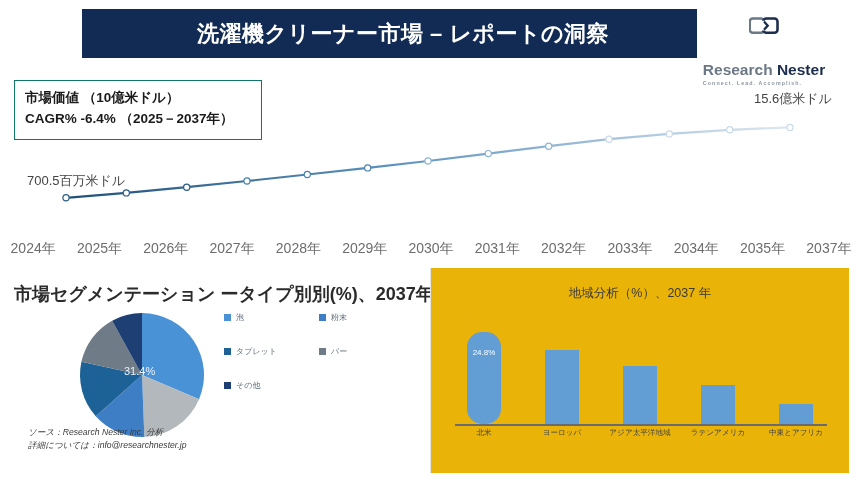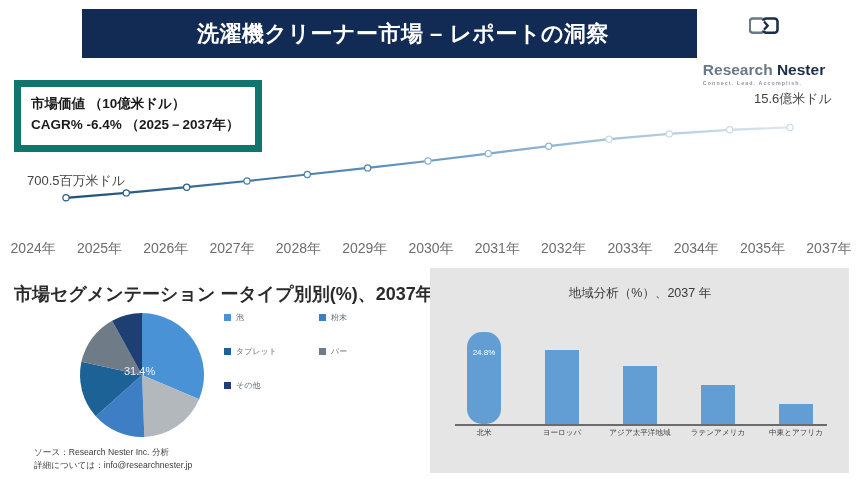--- a/index.html
+++ b/index.html
@@ -26,21 +26,21 @@
   }
   .logo-mark{width:30px;height:24px;flex:0 0 auto;}
   .logo-text{display:flex;flex-direction:column;line-height:1;}
   .logo-name{font-size:15.5px;font-weight:700;color:#6b7885;white-space:nowrap;}
   .logo-name b{color:#1b2c4d;}
   .logo-tag{font-size:5.3px;font-weight:700;color:#8c96a2;letter-spacing:1.1px;margin-top:3px;white-space:nowrap;}
 
   
   .kpi-box{
     position:absolute;left:14px;top:80px;width:248px;
-    border:7px solid #0f766e;background:#fff;
+    border:1px solid #0f766e;background:#fff;
     padding:7px 10px 9px 10px;box-sizing:border-box;
   }
   .kpi-line{font-size:13.5px;font-weight:700;color:#1a1a1a;line-height:1.55;white-space:nowrap;}
 
   
   .line-chart{position:absolute;left:0;top:60px;width:862px;height:200px;}
   .lc-label{position:absolute;font-size:13px;color:#444;white-space:nowrap;}
   .lc-start-label{left:27px;top:112px;}
   .lc-end-label{left:754px;top:30px;}
   .axis-years{
@@ -49,21 +49,21 @@
   }
   .axis-years .yr{
     flex:1 1 0;text-align:center;font-size:14px;color:#6d6d6d;white-space:nowrap;
   }
 
   
   .panel-left{
     position:absolute;left:14px;top:268px;width:406px;height:205px;background:#ffffff;
   }
   .panel-right{
-    position:absolute;left:430px;top:268px;width:418px;height:205px;background:#e5e5e5;
+    position:absolute;left:430px;top:268px;width:418px;height:205px;background:#eab308;
     border-left:1px solid #e2e4e6;
   }
   .panel-title{
     text-align:center;font-size:18px;font-weight:700;color:#2b2b2b;
     padding-top:14px;white-space:nowrap;
   }
   .panel-title.right{font-weight:400;color:#3a3a3a;font-size:12.5px;padding-top:17px;}
 
   
   .pie-wrap{position:absolute;left:48px;top:40px;width:160px;height:135px;}
@@ -93,22 +93,22 @@
     position:absolute;left:24px;top:156px;width:372px;height:2px;background:#6b6b6b;
   }
   .bar-labels{
     position:absolute;left:14px;top:160px;width:390px;
     display:flex;justify-content:space-around;
   }
   .bar-labels .bl{width:72px;text-align:center;font-size:7.6px;color:#444;white-space:nowrap;}
 
   
   .footer{
-    position:absolute;left:28px;top:446px;
-    font-size:8.6px;color:#3a3a3a;line-height:1.5;margin-left:6px;
+    position:absolute;left:28px;top:426px;
+    font-size:8.6px;font-style:italic;color:#3a3a3a;line-height:1.5;
   }
 </style>
 </head>
 <body>
 
 <div class="header-bar">
   <div class="header-title">洗濯機クリーナー市場 – レポートの洞察</div>
 </div>
 
 <div class="logo">

